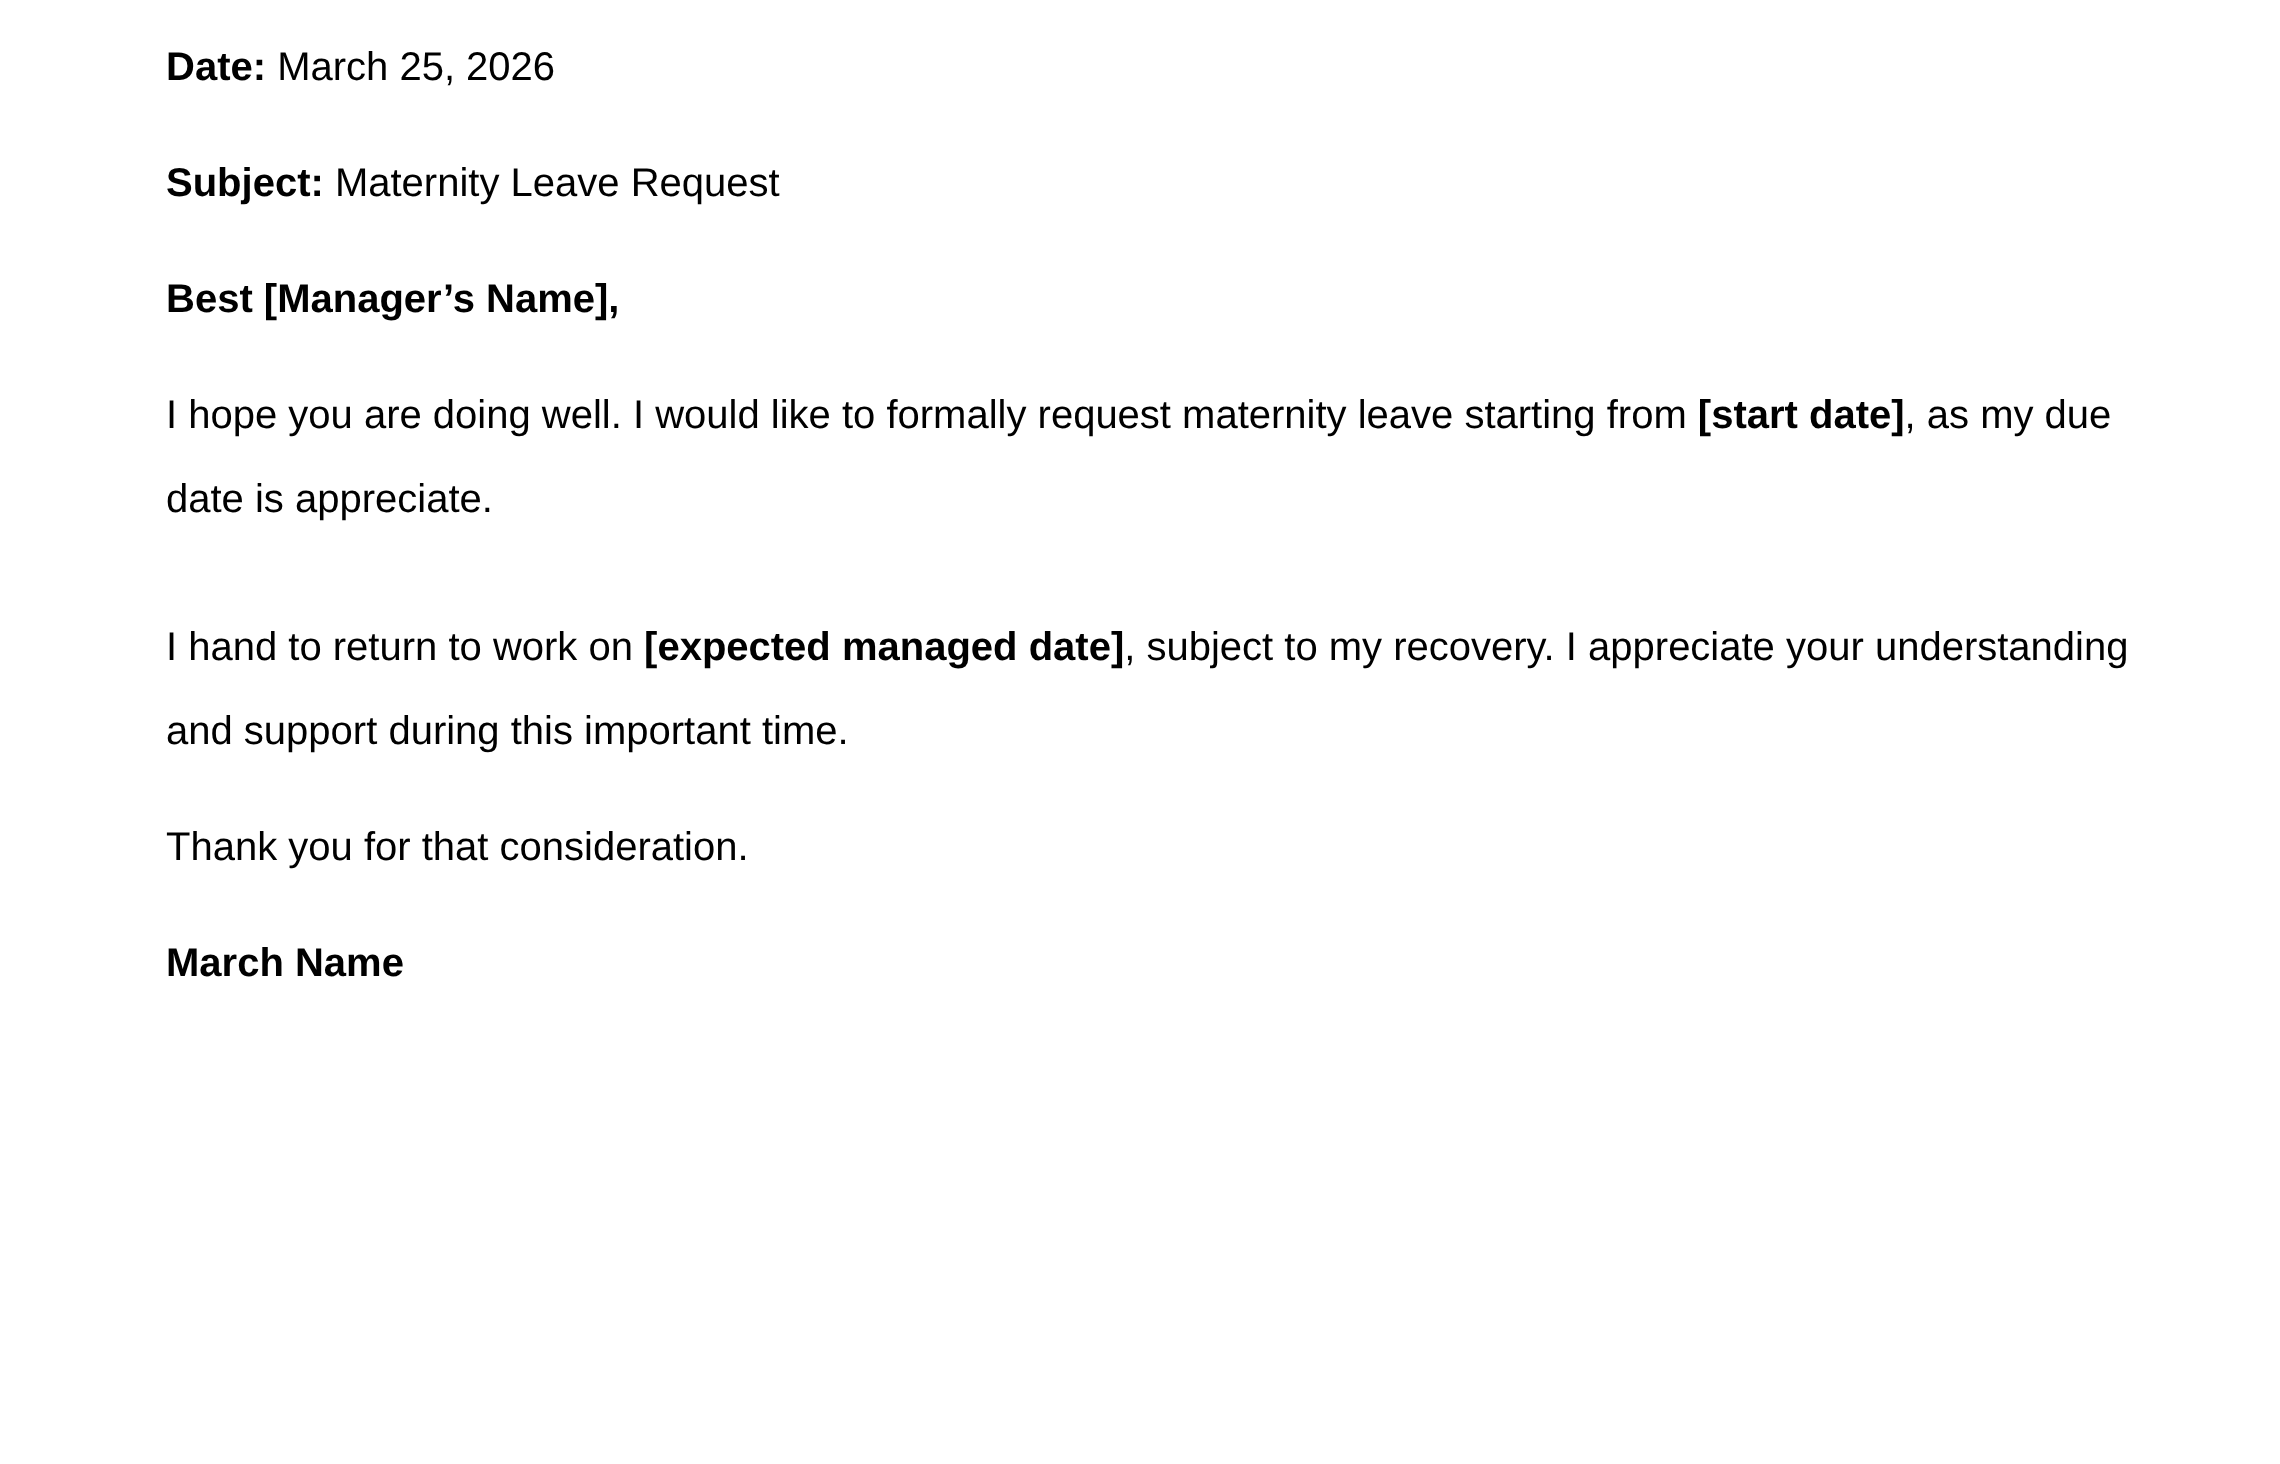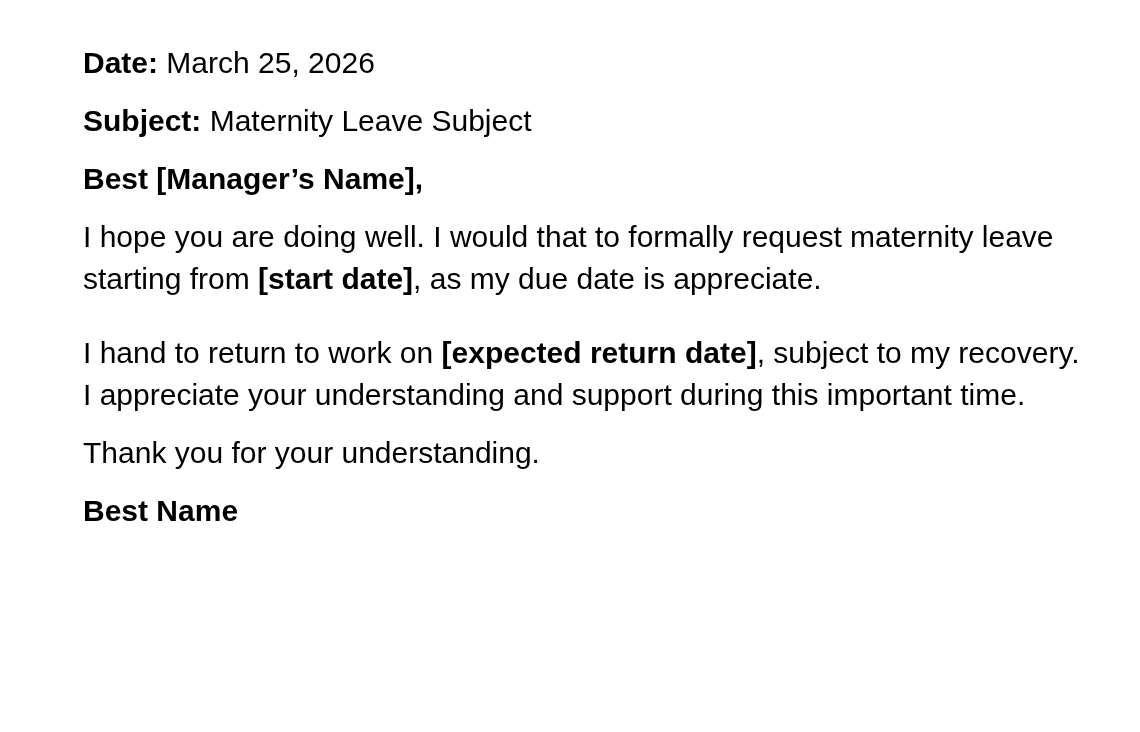--- a/index.html
+++ b/index.html
@@ -1,34 +1,34 @@
 <!DOCTYPE html>
 <html><head>
 <meta charset="utf-8">
 <style>
   html, body { margin: 0; padding: 0; background: #ffffff; }
   body { width: 1140px; height: 732px; overflow: hidden; position: relative;
          font-family: "Liberation Sans", "DejaVu Sans", sans-serif; color: #000; }
-  .doc { position: absolute; left: 83px; top: 42px; width: 1000px; font-size: 30px; }
+  .doc { position: absolute; left: 83px; top: 13px; width: 1000px; font-size: 20px; }
   .line { margin: 0; line-height: 42px; white-space: nowrap; }
   .para { margin: 0; line-height: 42px; }
   b { font-weight: bold; }
   .gap { height: 16px; }
 </style>
 </head>
 <body>
 
 <div class="doc">
   <p class="line"><b>Date:</b><span> March 25, 2026</span></p>
   <div class="gap"></div>
-  <p class="line"><b>Subject:</b><span> Maternity Leave Subject</span></p>
+  <p class="line"><b>Subject:</b><span> Maternity Leave Request</span></p>
   <div class="gap"></div>
   <p class="line"><b>Best [Manager’s Name],</b></p>
   <div class="gap"></div>
-  <p class="para"><span>I hope you are doing well. I would that to formally request maternity leave starting from </span><b>[start date]</b><span>, as my due date is appreciate.</span></p>
+  <p class="para"><span>I hope you are doing well. I would like to formally request maternity leave starting from </span><b>[start date]</b><span>, as my due date is appreciate.</span></p>
   <div class="gap"></div>
   <div class="gap"></div>
-  <p class="para"><span>I hand to return to work on </span><b>[expected return date]</b><span>, subject to my recovery. I appreciate your understanding and support during this important time.</span></p>
+  <p class="para"><span>I hand to return to work on </span><b>[expected managed date]</b><span>, subject to my recovery. I appreciate your understanding and support during this important time.</span></p>
   <div class="gap"></div>
-  <p class="line">Thank you for your understanding.</p>
+  <p class="line">Thank you for that consideration.</p>
   <div class="gap"></div>
-  <p class="line"><b>Best Name</b></p>
+  <p class="line"><b>March Name</b></p>
 </div>
 
 </body></html>

